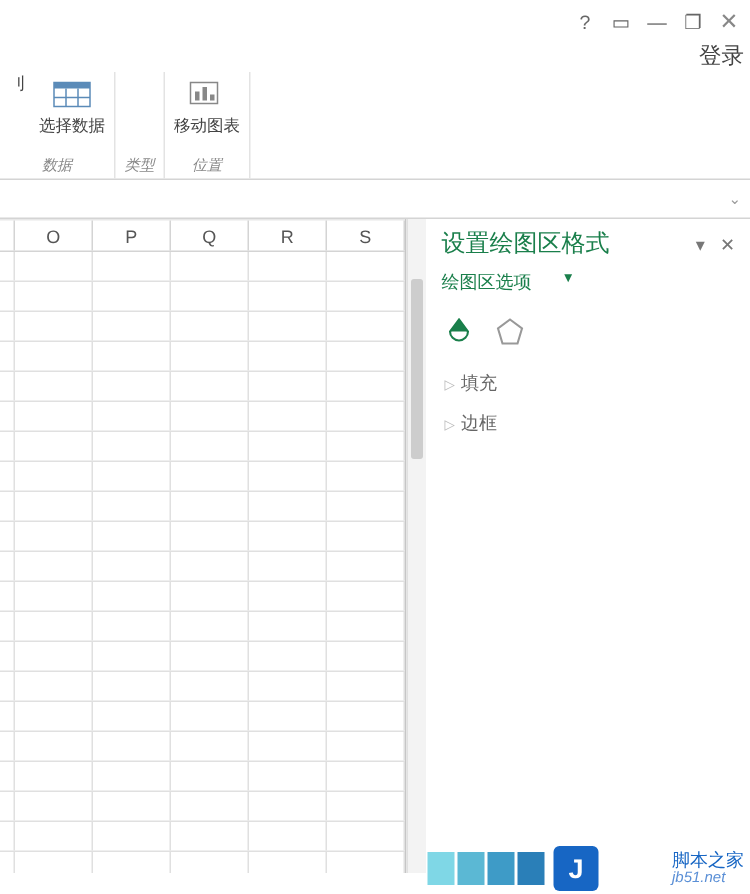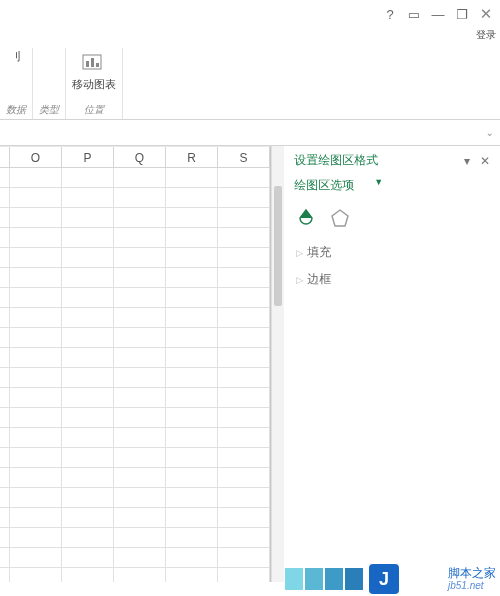--- a/index.html
+++ b/index.html
@@ -2,21 +2,21 @@
 <html><head>
 <meta charset="utf-8">
 <style>
 * { margin: 0; padding: 0; box-sizing: border-box; font-family: "Microsoft YaHei", sans-serif; }
 body { width: 500px; height: 596px; background: #fff; overflow: hidden; position: relative; }
 
 .titlebar { height: 28px; display: flex; justify-content: flex-end; align-items: center; padding-right: 6px; gap: 8px; }
 .titlebar .tb-btn { width: 16px; height: 16px; display: flex; align-items: center; justify-content: center; color: #666; font-size: 13px; cursor: pointer; }
 .titlebar .tb-btn.close { color: #888; font-size: 15px; }
 
-.login-row { text-align: right; padding-right: 4px; font-size: 10px; color: #444; height: 18px; }
+.login-row { text-align: right; padding-right: 4px; font-size: 15px; color: #444; height: 18px; }
 
 .ribbon { height: 74px; border-bottom: 1px solid #d4d4d4; display: flex; padding-top: 2px; }
 .rgroup { display: flex; flex-direction: column; align-items: center; border-right: 1px solid #e3e3e3; padding: 0 6px 2px 6px; }
 .rgroup .icons { display: flex; gap: 8px; align-items: flex-start; height: 50px; }
 .ricon { display: flex; flex-direction: column; align-items: center; justify-content: flex-start; color: #444; font-size: 11px; cursor: pointer; padding-top: 2px; }
 .ricon .ico { width: 28px; height: 26px; margin-bottom: 2px; display: flex; align-items: center; justify-content: center; }
 .ricon .lbl { line-height: 1.1; text-align: center; white-space: pre-line; }
 .rgroup .gname { font-size: 10px; color: #888; margin-top: auto; font-style: italic; }
 
 .fbar { height: 26px; border-bottom: 1px solid #d4d4d4; display: flex; align-items: center; justify-content: flex-end; padding-right: 6px; }
@@ -30,21 +30,21 @@
 .colhead .ch:first-child { width: 10px; border-right: 1px solid #d4d4d4; }
 .rows { flex: 1; overflow: hidden; }
 .row { display: flex; height: 20px; border-bottom: 1px solid #e0e0e0; }
 .row .cell { width: 52px; border-right: 1px solid #e0e0e0; }
 .row .cell:first-child { width: 10px; }
 .vscroll { width: 14px; background: #f3f3f3; border-left: 1px solid #e0e0e0; position: relative; }
 .vscroll .thumb { position: absolute; left: 2px; right: 2px; top: 40px; height: 120px; background: #cdcdcd; border-radius: 2px; cursor: pointer; }
 
 .pane { width: 226px; padding: 6px 10px 0 10px; position: relative; background: #fff; }
 .pane .phead { display: flex; align-items: center; justify-content: space-between; margin-bottom: 6px; }
-.pane .ptitle { color: #1a7f4b; font-size: 12px; font-weight: 400; }
+.pane .ptitle { color: #1a7f4b; font-size: 16px; font-weight: 400; }
 .pane .pctrl { display: flex; gap: 10px; color: #777; font-size: 12px; }
 .pane .pctrl span { cursor: pointer; }
 .pane .drop { color: #1a7f4b; font-size: 12px; margin-bottom: 14px; cursor: pointer; display: inline-flex; gap: 20px; }
 .pane .drop .tri { font-size: 9px; color: #1a7f4b; }
 .pane .iconrow { display: flex; gap: 14px; margin-bottom: 16px; padding-left: 2px; }
 .pane .picon { width: 20px; height: 20px; cursor: pointer; }
 .pane .sect { font-size: 12px; color: #666; margin-bottom: 10px; cursor: pointer; display: flex; align-items: center; gap: 4px; padding-left: 2px; }
 .pane .sect .ar { font-size: 9px; color: #bbb; }
 
 .watermark { position: absolute; right: 0; bottom: 0; display: flex; align-items: center; height: 34px; }
@@ -65,20 +65,32 @@
   <div class="tb-btn close">✕</div>
 </div>
 
 <div class="login-row">登录</div>
 
 <div class="ribbon">
   <div class="rgroup">
     <div class="icons">
       <div class="ricon" style="width:12px;">
         <span class="lbl">刂</span>
+      </div>
+      <div class="ricon">
+        <div class="ico">
+          <svg width="26" height="22">
+              <rect x="1" y="3" width="24" height="16" fill="none" stroke="#5b8bb8" stroke-width="1"></rect>
+              <rect x="1" y="3" width="24" height="4" fill="#5b8bb8"></rect>
+              <line x1="9" y1="7" x2="9" y2="19" stroke="#5b8bb8"></line>
+              <line x1="17" y1="7" x2="17" y2="19" stroke="#5b8bb8"></line>
+              <line x1="1" y1="13" x2="25" y2="13" stroke="#5b8bb8"></line>
+            </svg>
+        </div>
+        <span class="lbl">选择数据</span>
       </div>
     </div>
     <div class="gname">数据</div>
   </div>
 
   <div class="rgroup">
     <div class="gname">类型</div>
   </div>
 
   <div class="rgroup">

